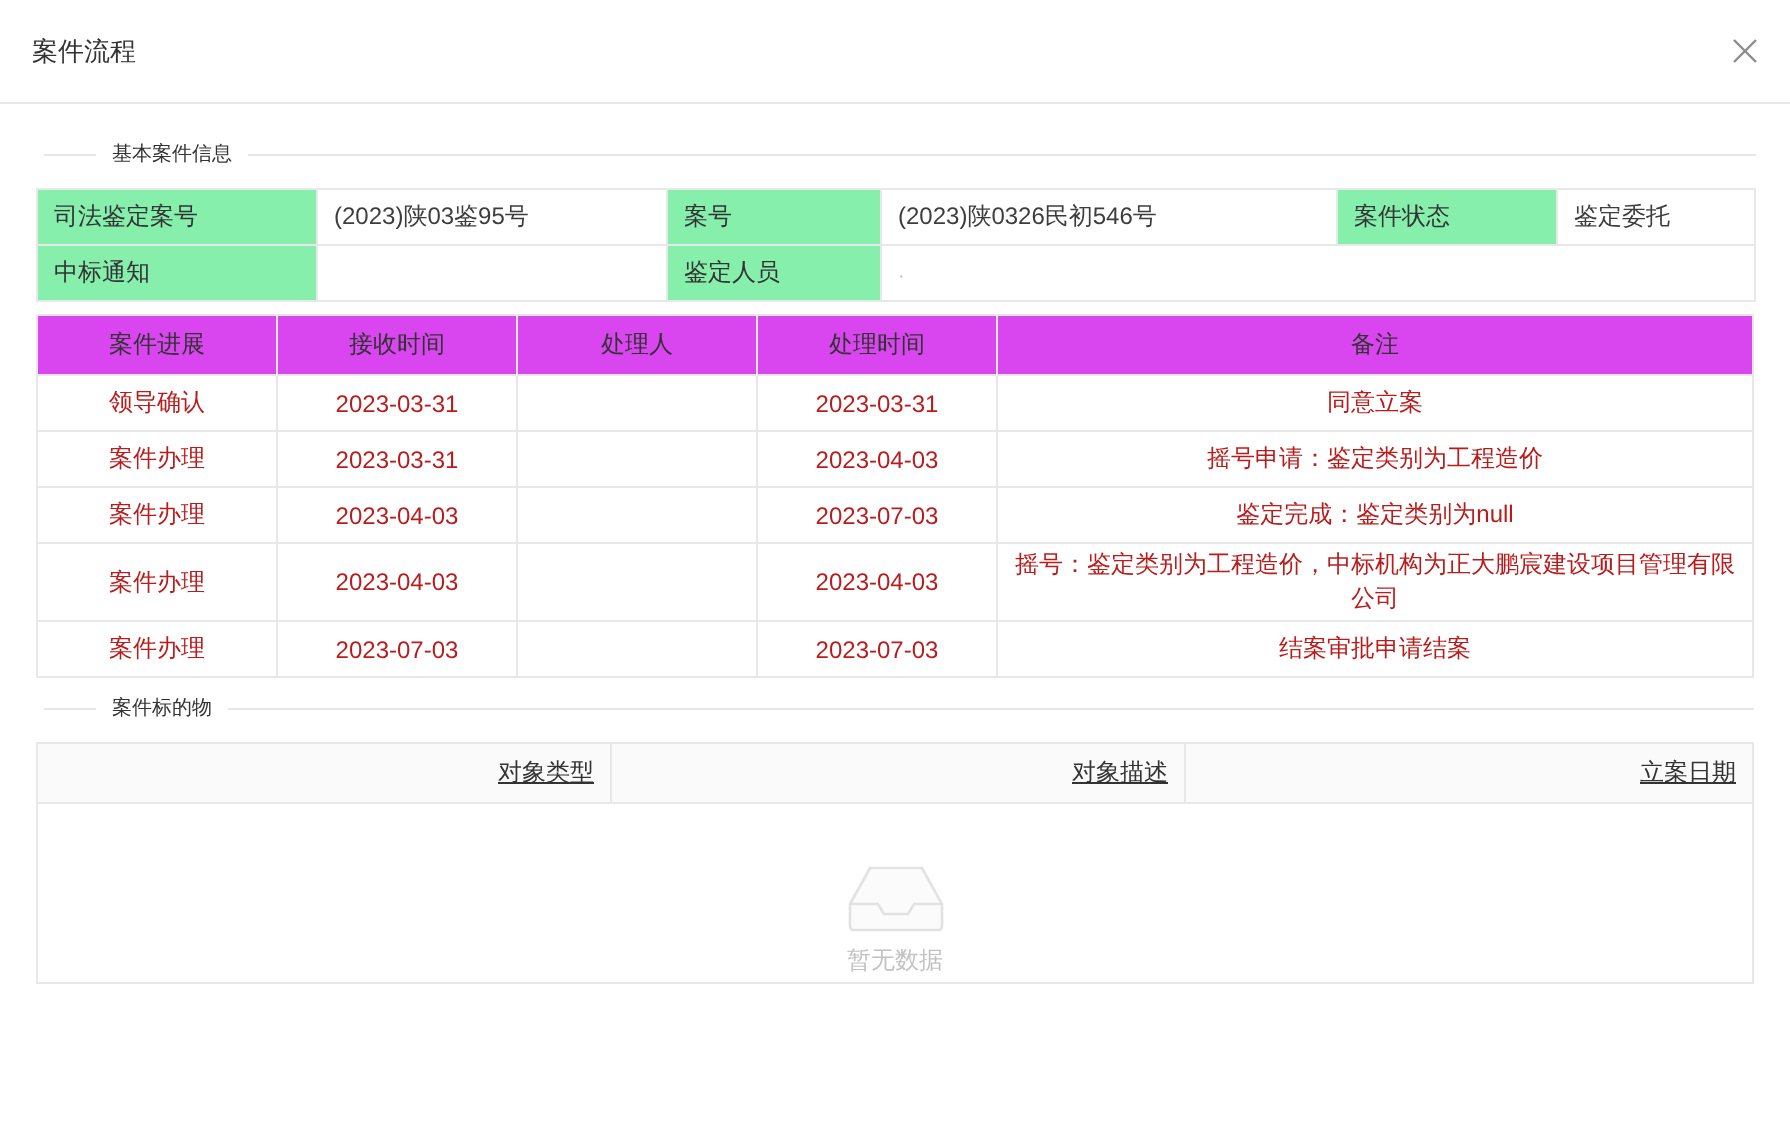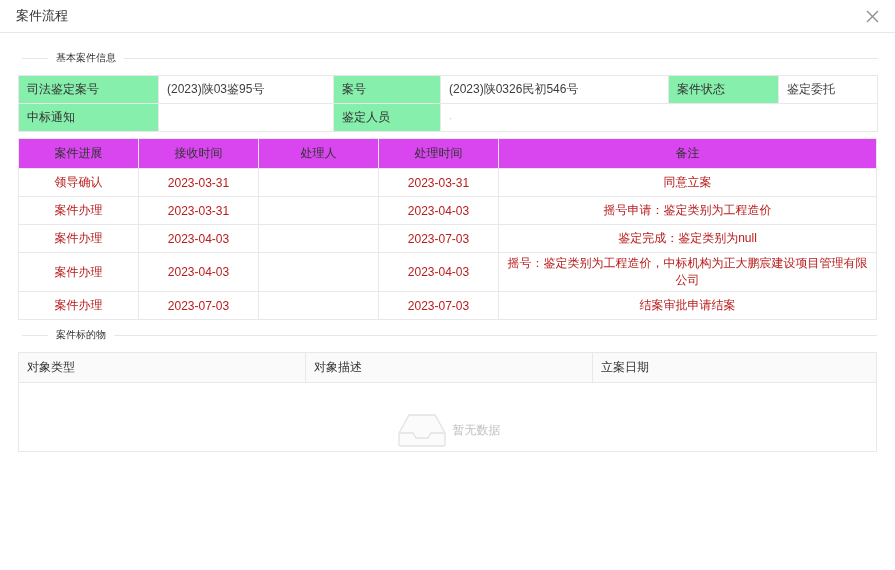--- a/index.html
+++ b/index.html
@@ -10,21 +10,21 @@
     font-family: "Liberation Sans", sans-serif;
     color: #333333;
     overflow: hidden;
   }
   .dialog {
     width: 895px; height: 570px;
     position: relative;
     background: #ffffff;
   }
   .dialog-header {
-    height: 33px;
+    height: 52px;
     border-bottom: 1px solid #e8e8e8;
     display: flex;
     align-items: center;
     padding: 0 16px;
     position: relative;
   }
   .dialog-title {
     font-size: 13px;
     color: #333333;
     font-weight: normal;
@@ -117,38 +117,39 @@
   }
   .progress-table col.p1 { width: 120px; }
   .progress-table col.p2 { width: 120px; }
   .progress-table col.p3 { width: 120px; }
   .progress-table col.p4 { width: 120px; }
   .progress-table col.p5 { width: auto; }
 
   
   .objects-table thead th {
     background: #fafafa;
-    text-align: left;
+    text-align: right;
     height: 30px;
     font-size: 12px;
     color: #333;
+    text-decoration: underline;
   }
   .objects-table col.o1 { width: 287px; }
   .objects-table col.o2 { width: 287px; }
   .objects-table col.o3 { width: auto; }
   .empty-cell {
     height: 120px;
     border: 1px solid #e8e8e8;
     border-top: none;
     text-align: center;
     vertical-align: middle;
   }
   .empty-wrap {
     display: flex;
-    flex-direction: row;
+    flex-direction: column;
     align-items: center;
     justify-content: center;
     gap: 4px;
     color: #bfbfbf;
     font-size: 12px;
     padding-top: 26px;
   }
   .empty-icon svg { display: block; }
   .empty-text { color: #c2c2c2; font-size: 12px; }
   .tiny-mark {

